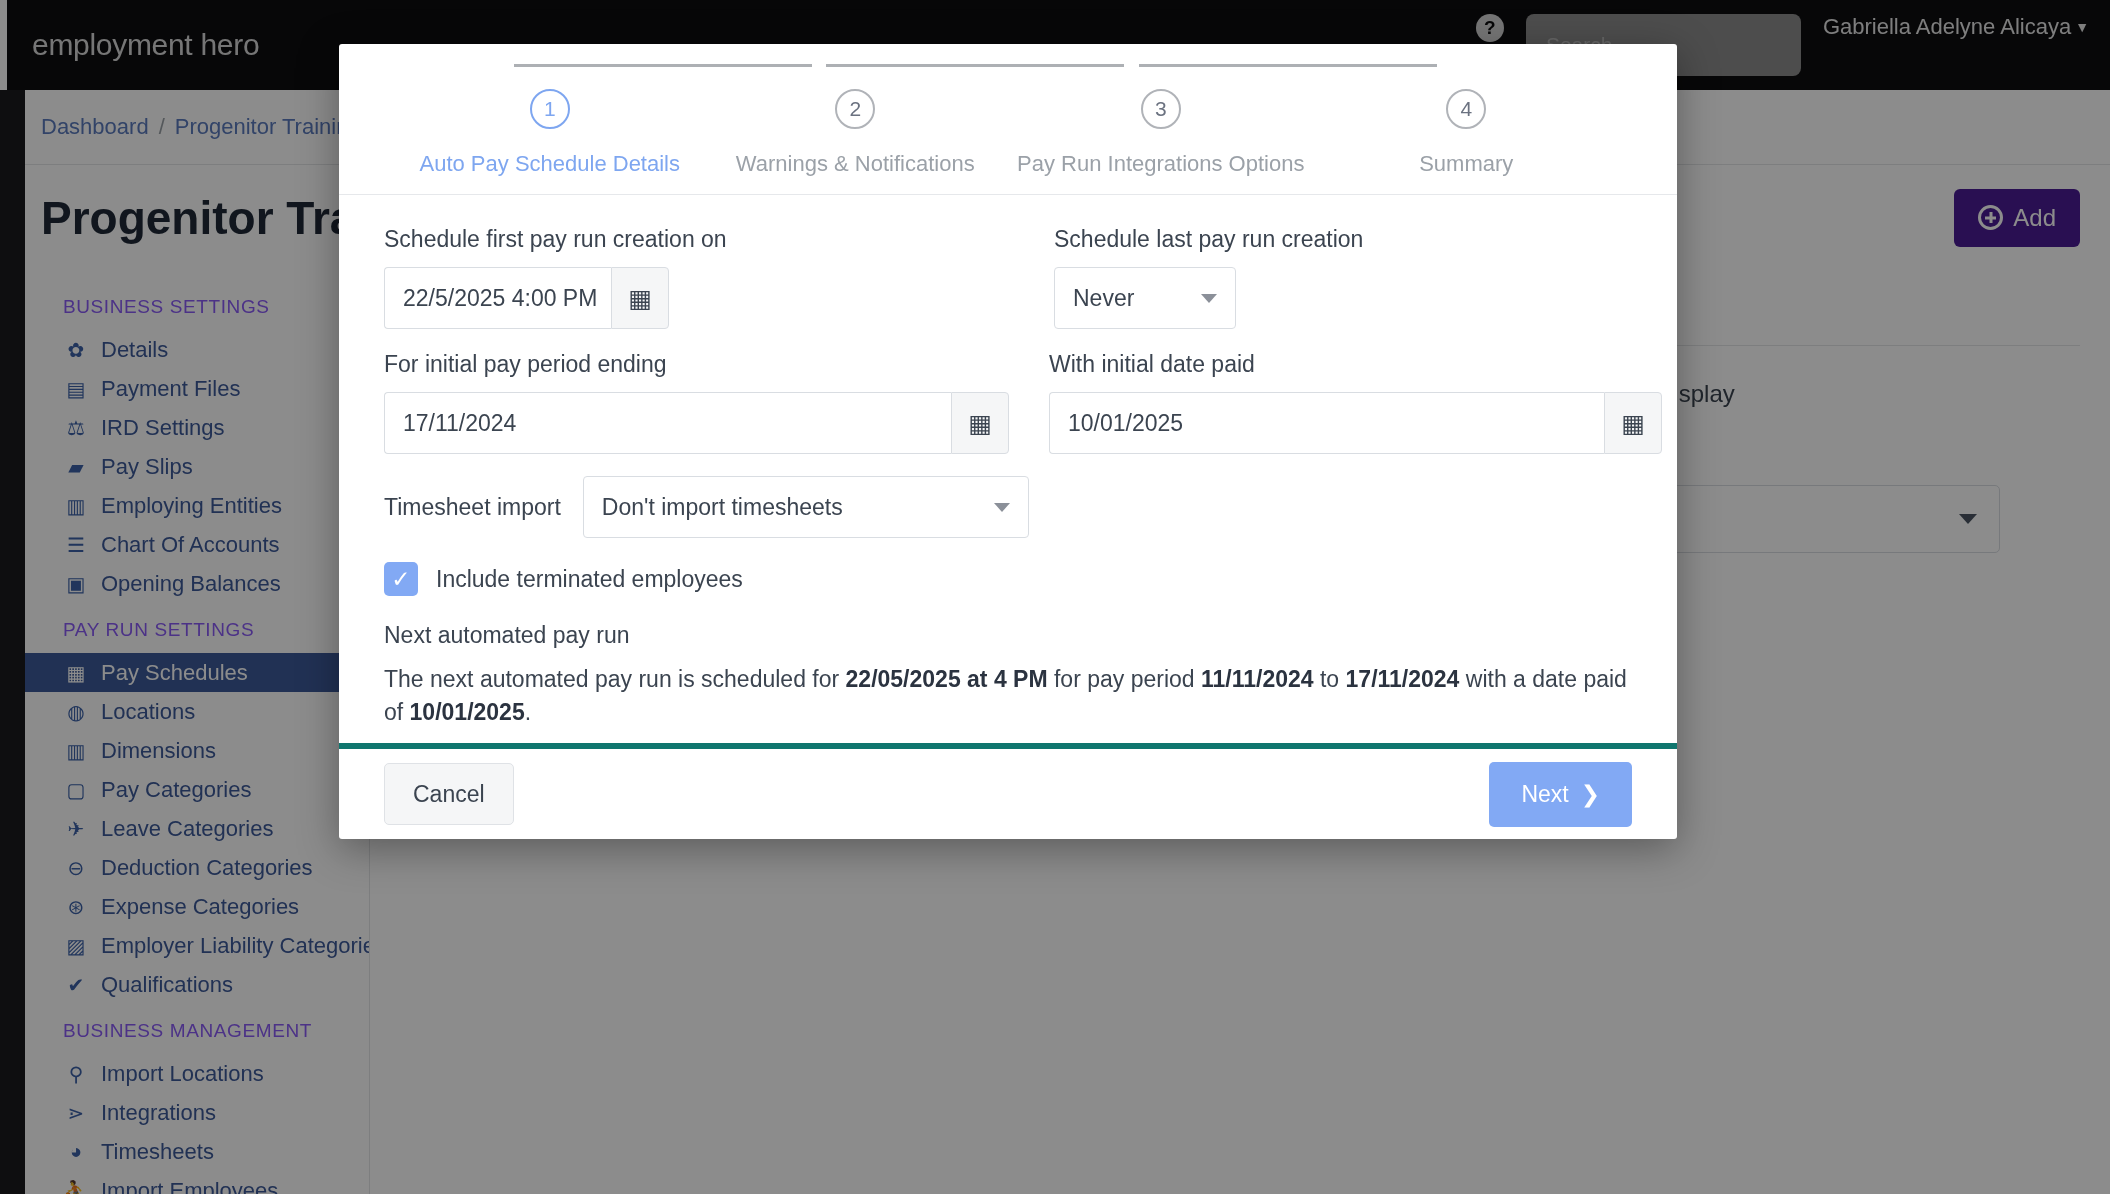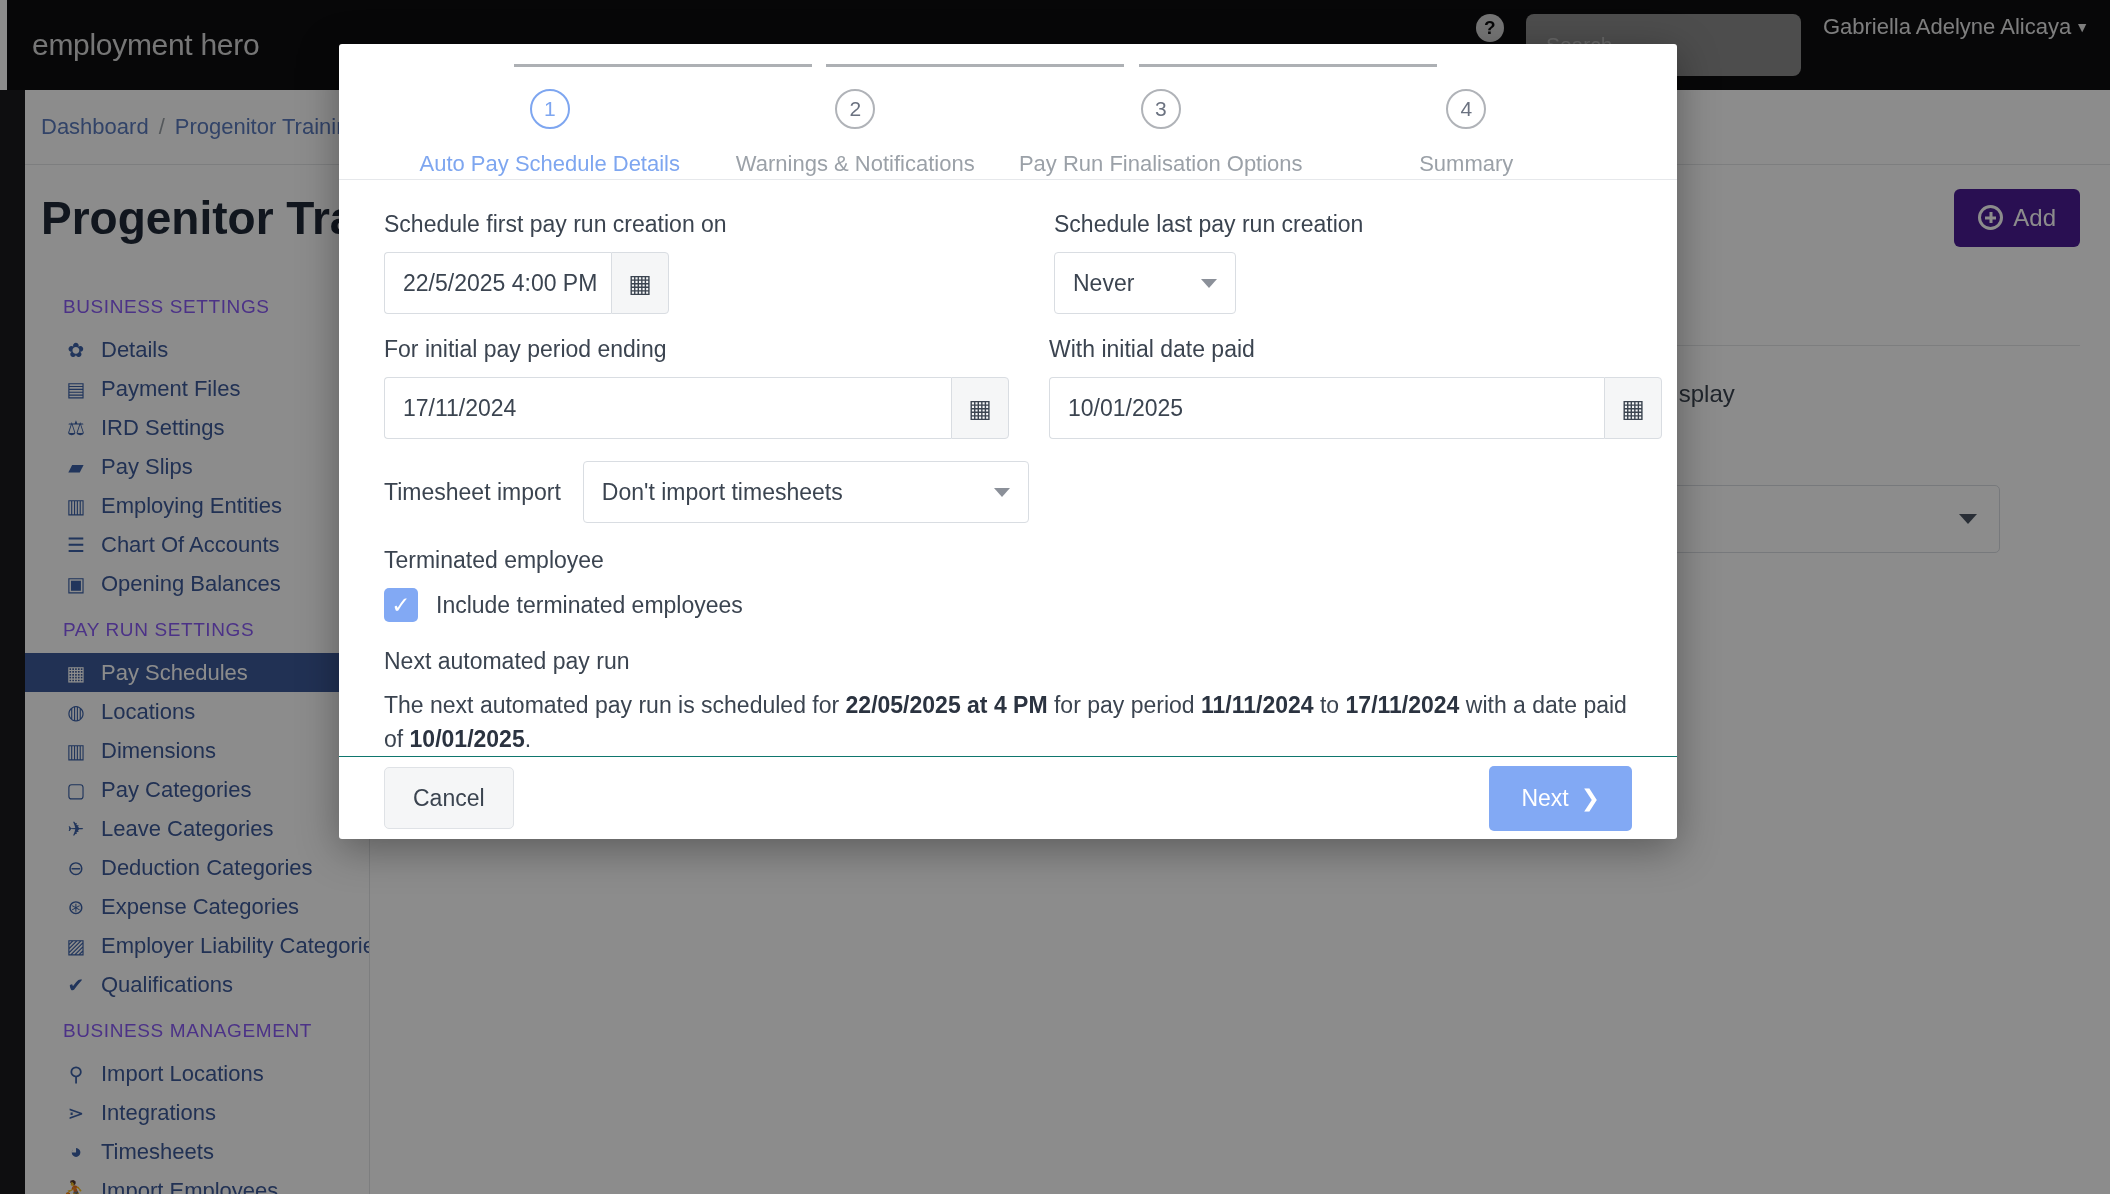--- a/index.html
+++ b/index.html
@@ -161,21 +161,21 @@
     width:34px;height:34px;border-radius:5px;background:#82a9f4;
     display:flex;align-items:center;justify-content:center;color:#fff;font-size:23px;cursor:pointer;
   }
   .chk-label { font-size:23px; color:#3b4450; }
 
   .sec-label { font-size:23px; color:#3b4450; margin:26px 0 14px 0; }
   .summary-line { font-size:23px; color:#3b4450; line-height:1.45; }
   .summary-line b { font-weight:700; color:#2b3340; }
 
   .modal-footer {
-    height:96px; border-top:1px solid #0f766e; display:flex; align-items:center;
+    height:96px; border-top:6px solid #0f766e; display:flex; align-items:center;
     padding:0 45px; margin-top:auto;gap:48px;
   }
   .cancel-btn {
     height:62px; padding:0 28px; font-size:23px; color:#3b4450;
     background:#f5f6f7; border:1px solid #dfe2e6; border-radius:5px; cursor:pointer;
   }
   .next-btn {
     margin-left:auto; height:65px; padding:0 32px; font-size:23px; color:#fff;
     background:#82a9f4; border:none; border-radius:5px; cursor:pointer;
     display:flex; align-items:center; gap:12px;
@@ -344,21 +344,21 @@
         <div class="step active">
           <div class="step-circle">1</div>
           <div class="step-label">Auto Pay Schedule Details</div>
         </div>
         <div class="step">
           <div class="step-circle">2</div>
           <div class="step-label">Warnings &amp; Notifications</div>
         </div>
         <div class="step">
           <div class="step-circle">3</div>
-          <div class="step-label">Pay Run Finalisation Options</div>
+          <div class="step-label">Pay Run Integrations Options</div>
         </div>
         <div class="step">
           <div class="step-circle">4</div>
           <div class="step-label">Summary</div>
         </div>
       </div>
     </div>
 
     <div class="modal-body">
 
@@ -398,21 +398,20 @@
 
       <div class="ts-row">
         <div class="ts-label">Timesheet import</div>
         <div class="selwrap" style="width:446px;">
           <span>Don't import timesheets</span>
           <span class="tri"></span>
         </div>
       </div>
 
       <div>
-        <div class="flabel" style="margin-bottom:10px;">Terminated employee</div>
         <div class="chk-row">
           <div class="chkbox">✓</div>
           <div class="chk-label">Include terminated employees</div>
         </div>
       </div>
 
       <div class="sec-label">Next automated pay run</div>
       <div class="summary-line"><span>The next automated pay run is scheduled for </span><b>22/05/2025 at 4 PM</b><span> for pay period </span><b>11/11/2024</b><span> to </span><b>17/11/2024</b><span> with a date paid of </span><b>10/01/2025</b><span>.</span></div>
     </div>
 

